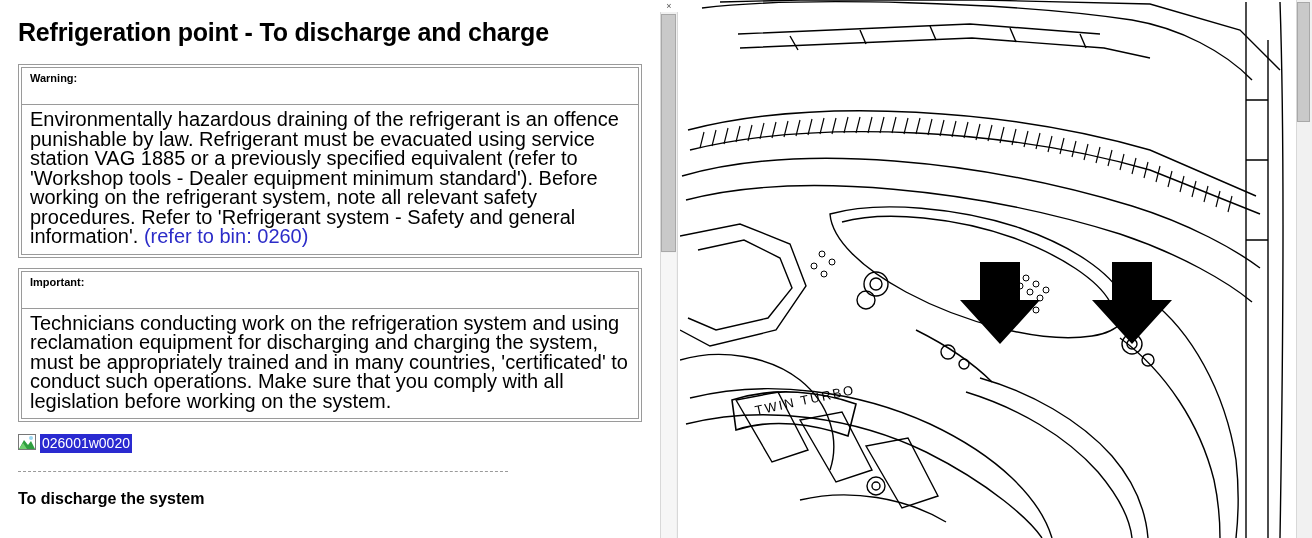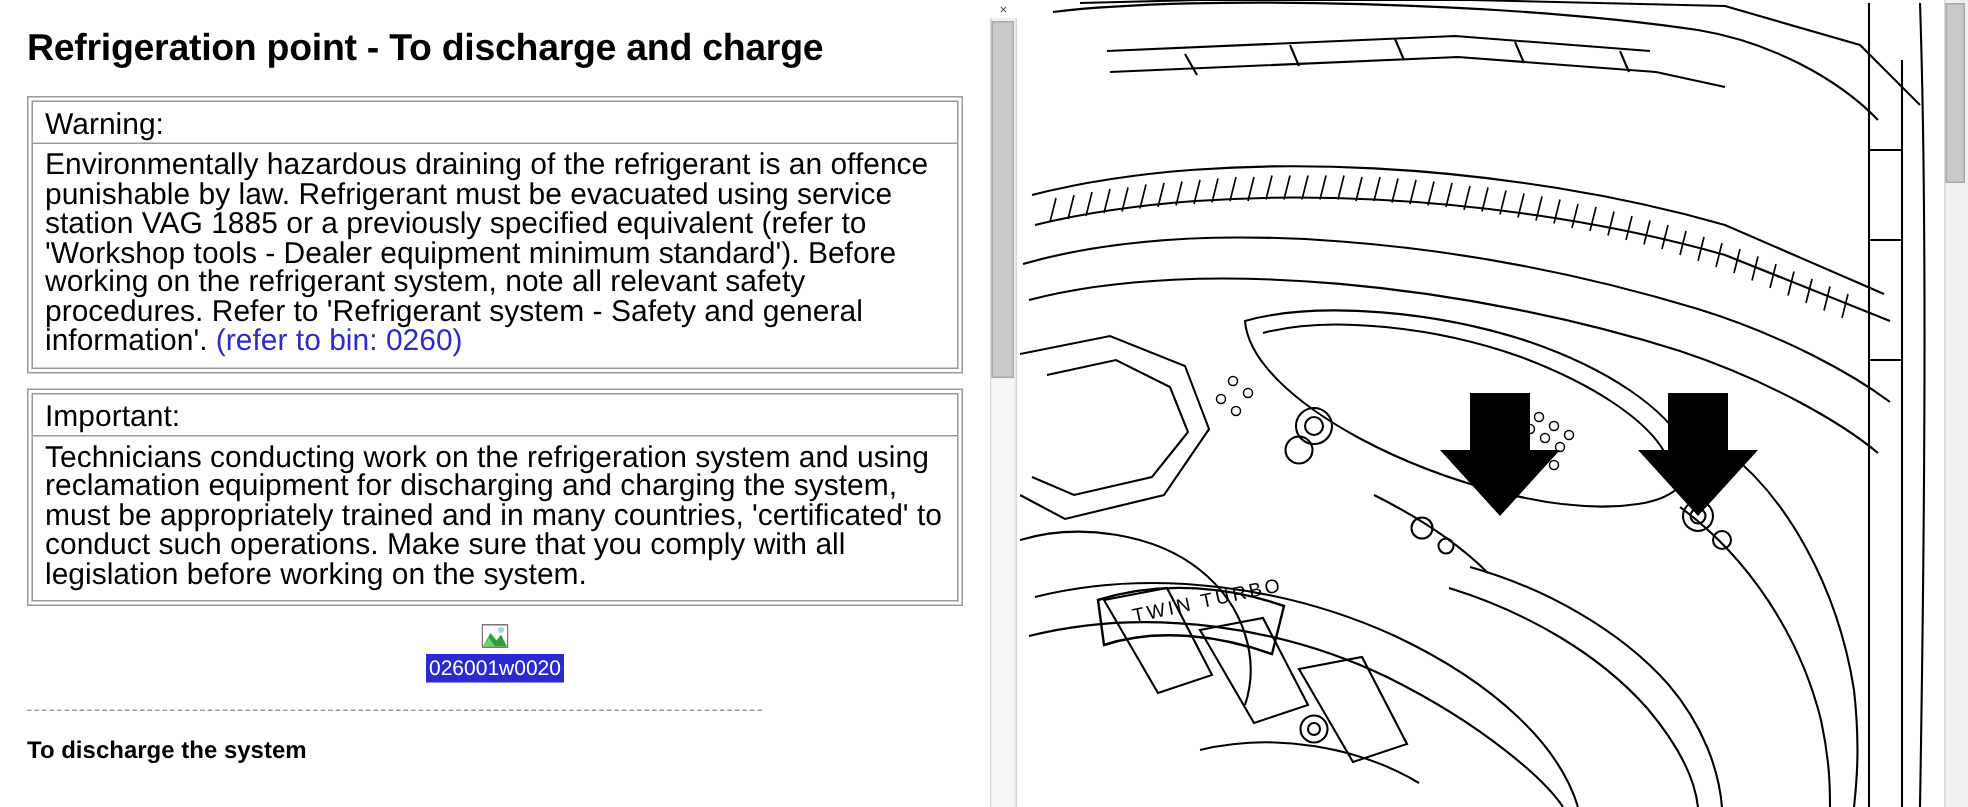--- a/index.html
+++ b/index.html
@@ -48,42 +48,40 @@
     margin: 0 0 14px 0;
   }
   .note-box {
     border: 1px solid #9a9a9a;
     margin: 0 0 10px 0;
     background: #ffffff;
     padding: 2px;
   }
   .note-head {
     border: 1px solid #9a9a9a;
-    font-weight: normal;
-    font-size: 20px;
-    padding: 4px 6px 0 8px;
+    font-weight: bold;
+    font-size: 11px;
+    padding: 4px 6px 20px 8px;
     margin: 0;
   }
   .note-body {
     border: 1px solid #9a9a9a;
     border-top: none;
     font-size: 20px;
     line-height: 19.5px;
     padding: 5px 8px 7px 8px;
     margin: 0;
   }
   .xref {
     color: #2c2cc8;
   }
   .graphic-line {
     margin: 12px 0 0 0;
     display: flex;
-    align-items: center;
     gap: 4px;
-    flex-direction: column;
   }
   .graphic-icon {
     width: 18px;
     height: 16px;
     display: inline-block;
     position: relative;
   }
   .sel-text {
     background: #2a2ad0;
     color: #ffffff;

